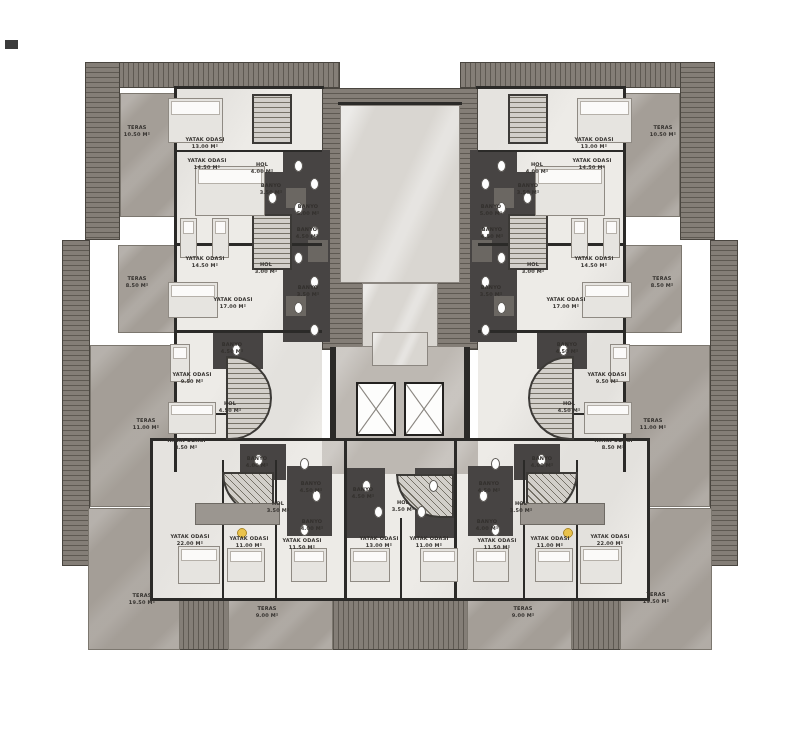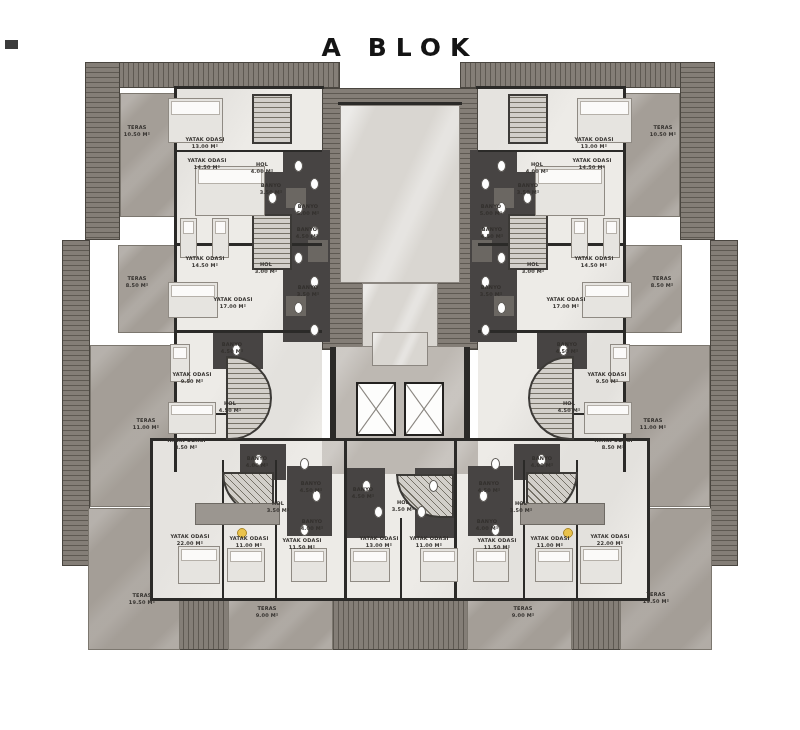--- a/index.html
+++ b/index.html
@@ -48,21 +48,20 @@
   .closet{background:#9b9690;border:1px solid #6e6a64;box-sizing:border-box;}
   .elev{background:#fdfdfc;border:2px solid #23211f;box-sizing:border-box;}
   .elev svg{display:block;width:100%;height:100%;}
   .room-label{position:absolute;transform:translate(-50%,-50%);text-align:center;font-size:5px;
           font-weight:700;color:#33302d;line-height:1.35;letter-spacing:.2px;white-space:nowrap;z-index:40;}
 </style>
 </head>
 <body>
 
 <div id="plan">
-  <h1 class="title">A BLOK</h1>
   <div class="abs corner-mark"></div>
 
   <div class="abs roof-x" style="left:118px;top:62px;width:222px;height:26px"></div>
   <div class="abs roof-x" style="left:460px;top:62px;width:222px;height:26px"></div>
   <div class="abs roof-y" style="left:85px;top:62px;width:35px;height:178px"></div>
   <div class="abs roof-y" style="left:62px;top:240px;width:28px;height:326px"></div>
   <div class="abs roof-y" style="left:680px;top:62px;width:35px;height:178px"></div>
   <div class="abs roof-y" style="left:710px;top:240px;width:28px;height:326px"></div>
   <div class="abs roof-x" style="left:178px;top:600px;width:444px;height:50px"></div>
   <div class="abs roof-y" style="left:322px;top:88px;width:156px;height:262px"></div>

